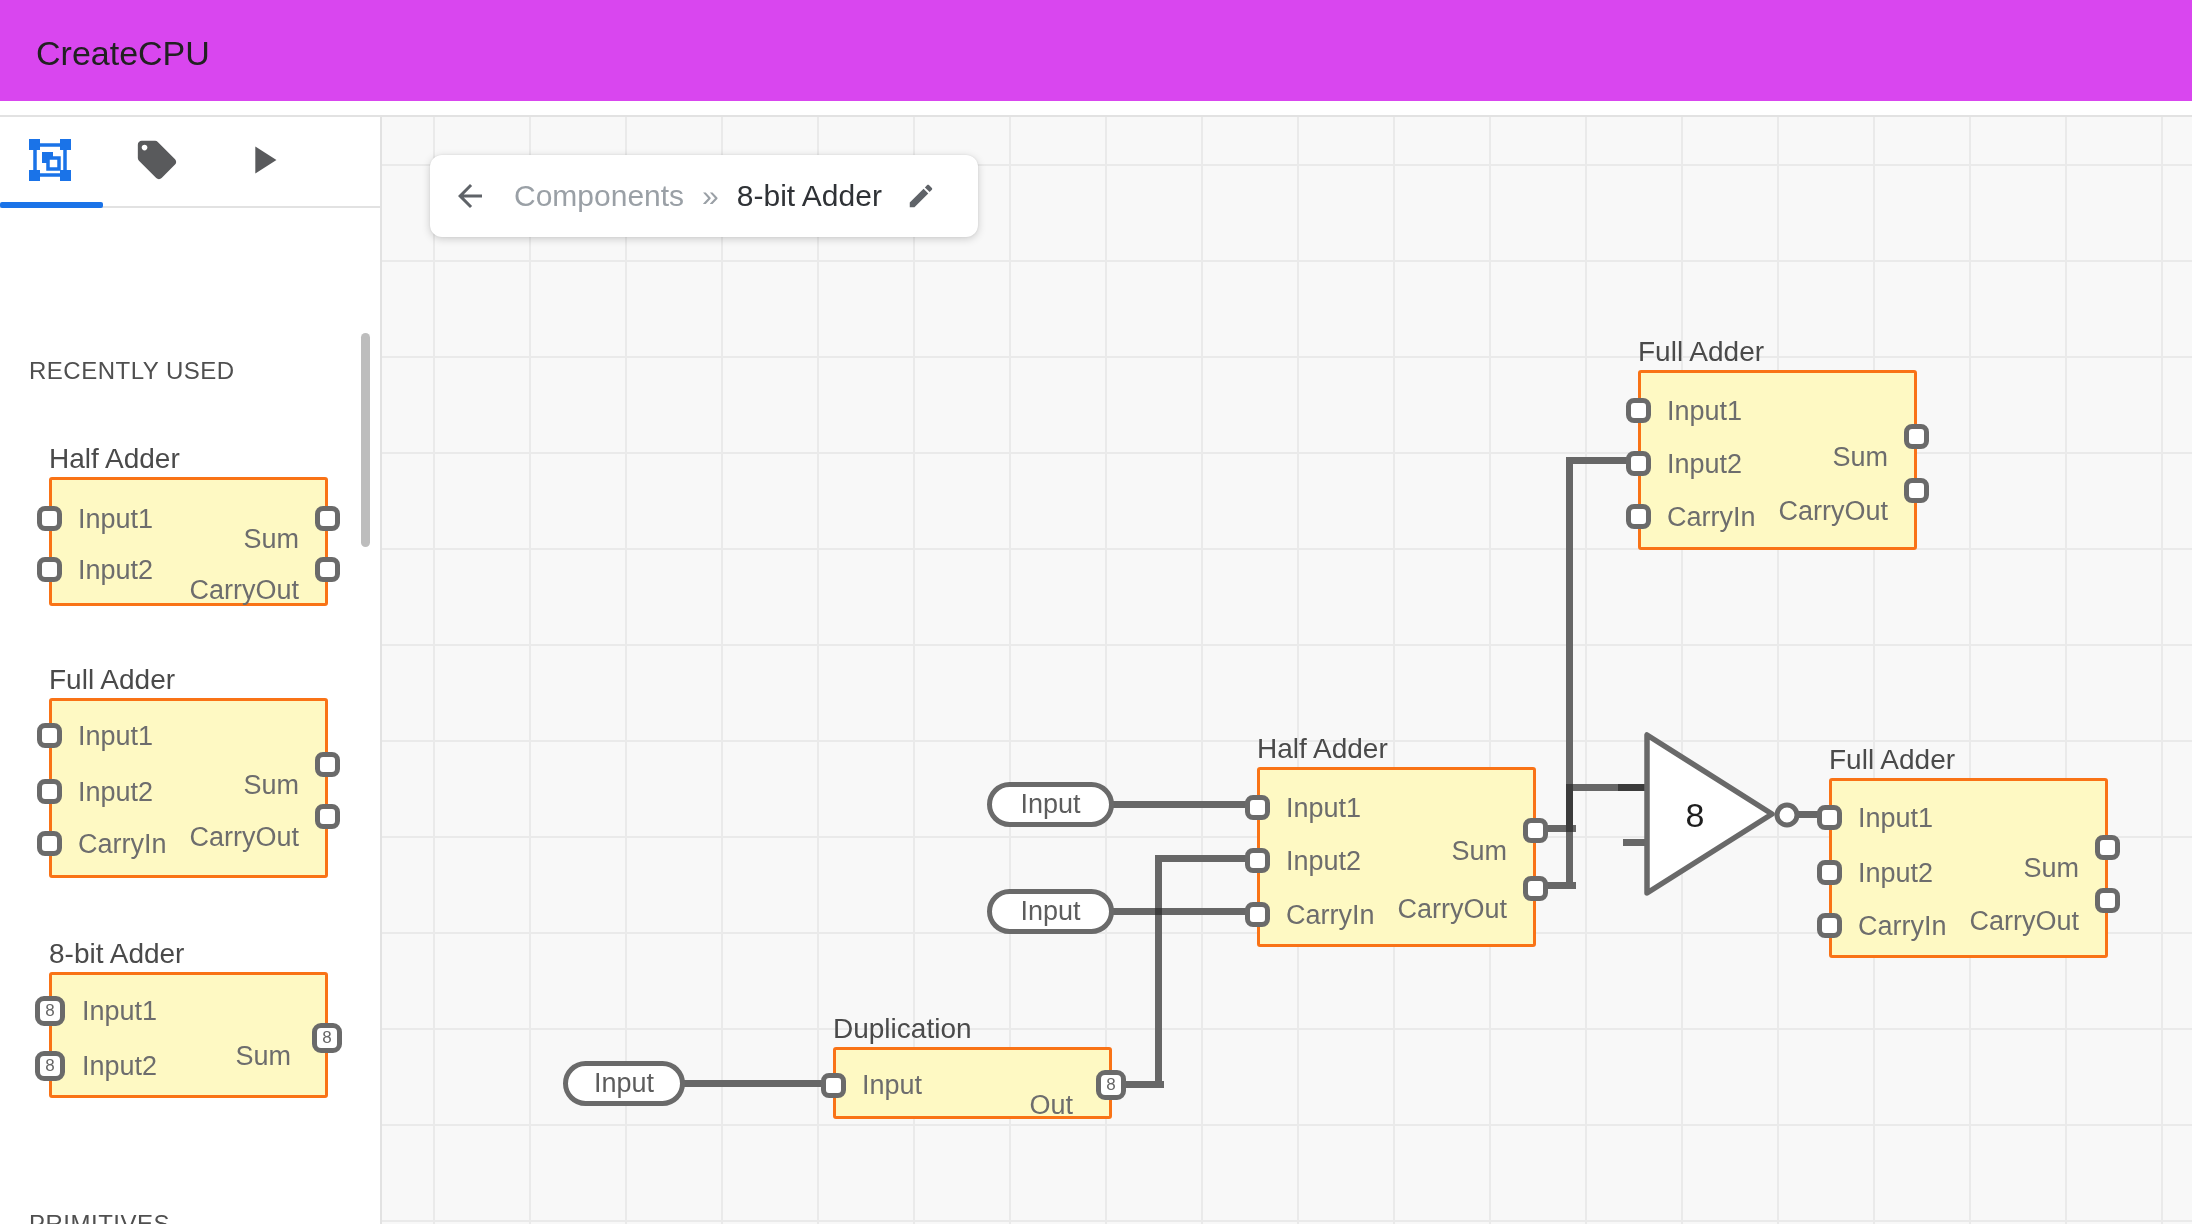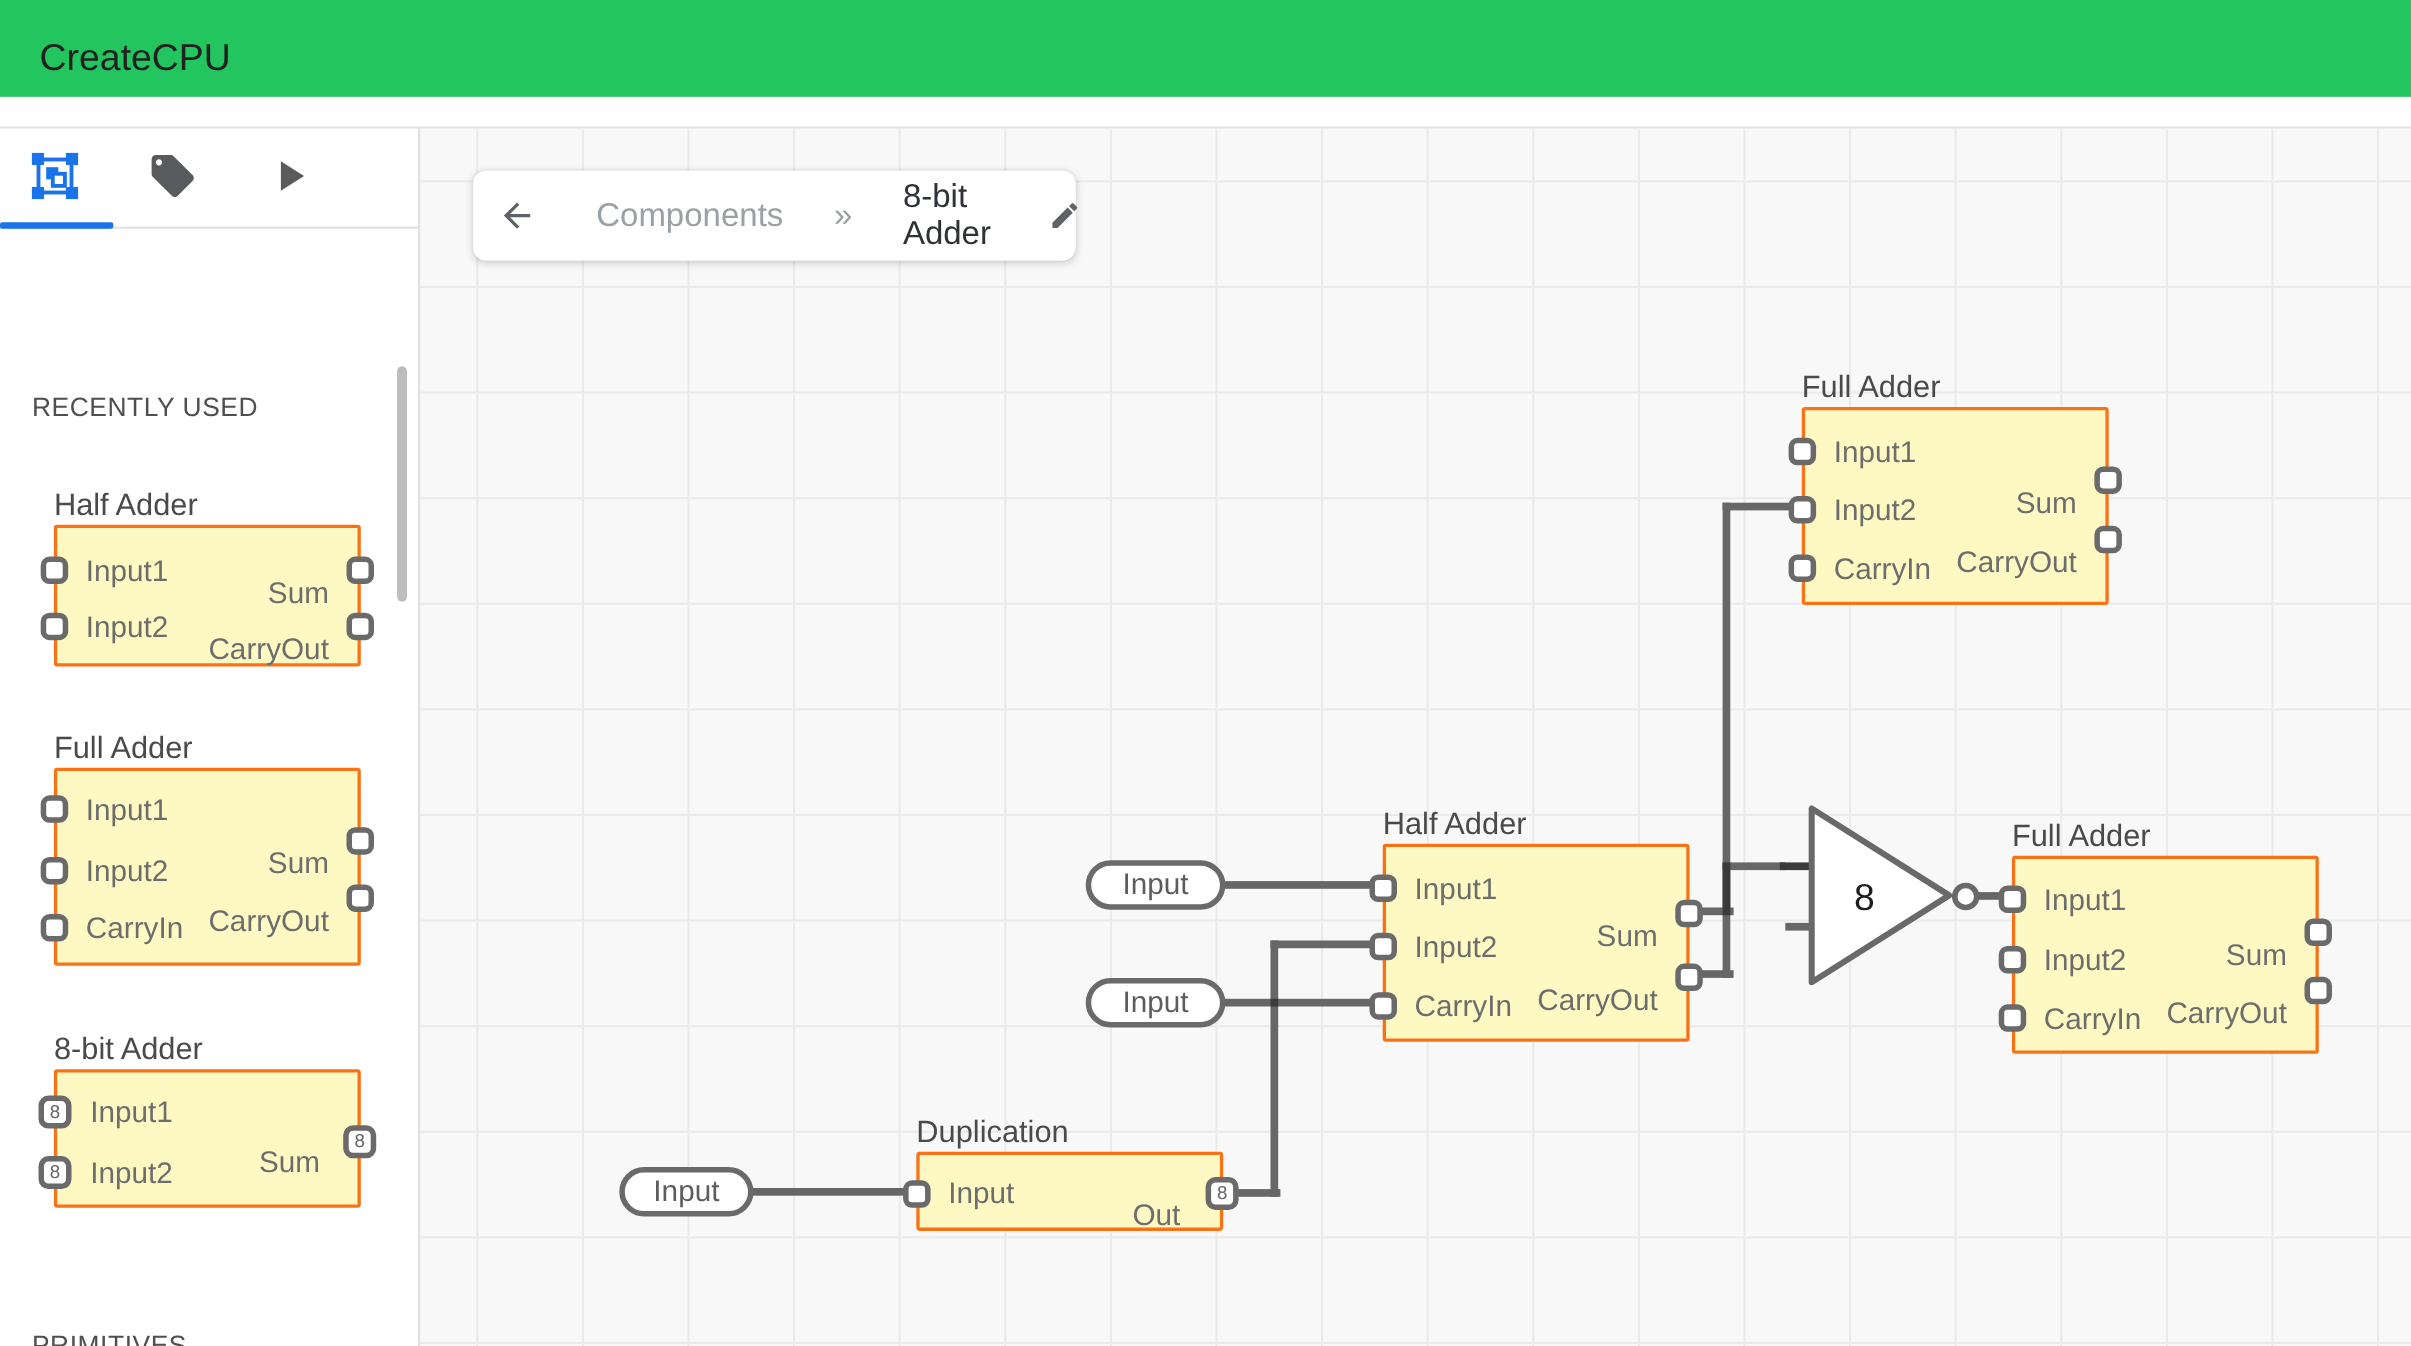--- a/index.html
+++ b/index.html
@@ -1,20 +1,20 @@
 <!DOCTYPE html>
 <html><head>
 <meta charset="utf-8">
 <style>
   * { margin:0; padding:0; box-sizing:border-box; }
   html,body { width:2192px; height:1224px; overflow:hidden; background:#ffffff;
               font-family:"Liberation Sans", sans-serif; }
 
   
-  .header { position:absolute; left:0; top:0; width:2192px; height:88px; background:#22c55e; }
+  .header { position:absolute; left:0; top:0; width:2192px; height:101px; background:#d946ef; }
   .header .title { position:absolute; left:36px; top:34px; font-size:34px; color:#212121; }
   .hdivider { position:absolute; left:0; top:115px; width:2192px; height:2px; background:#e2e2e2; }
 
   
   .sidebar { position:absolute; left:0; top:117px; width:380px; height:1107px; background:#fff; z-index:8; }
   .vdivider { position:absolute; left:380px; top:117px; width:2px; height:1107px; background:#e2e2e2; z-index:9; }
   .tabicon { position:absolute; width:46px; height:46px; cursor:pointer; }
   .tabs-divider { position:absolute; left:0; top:89px; width:380px; height:2px; background:#e2e2e2; }
   .tab-underline { position:absolute; left:0; top:85px; width:103px; height:6px; background:#1a73e8; border-radius:2px; }
   .searchbox { position:absolute; left:13px; top:111px; width:350px; height:70px; border:2px solid #9c9c9c;
@@ -44,21 +44,21 @@
   .wire { position:absolute; background:#676767; z-index:1; }
   .wire.dark { background:#3b3b3b; z-index:2; }
   .pill { position:absolute; border:5px solid #6a6a6a; background:#fff; border-radius:26px;
           display:flex; align-items:center; justify-content:center;
           font-size:27px; color:#5d5d5d; z-index:4; }
   .splitter-svg { position:absolute; left:1638px; top:726px; z-index:3; }
 
   
   .breadcrumb { position:absolute; left:430px; top:155px; width:548px; height:82px; background:#fff;
                 border-radius:12px; box-shadow:0 2px 8px rgba(0,0,0,0.18), 0 0 2px rgba(0,0,0,0.08);
-                display:flex; align-items:center; z-index:7;gap:28px; }
+                display:flex; align-items:center; z-index:7; }
   .breadcrumb .back { margin-left:22px; cursor:pointer; display:flex; }
   .breadcrumb .parent { margin-left:26px; font-size:30px; color:#9aa0a6; cursor:pointer; }
   .breadcrumb .sep { margin-left:18px; font-size:30px; color:#9aa0a6; }
   .breadcrumb .current { margin-left:18px; font-size:30px; color:#2f3236; }
   .breadcrumb .pencil { margin-left:24px; cursor:pointer; display:flex; }
 </style>
 </head>
 <body>
 
 <div class="header">

